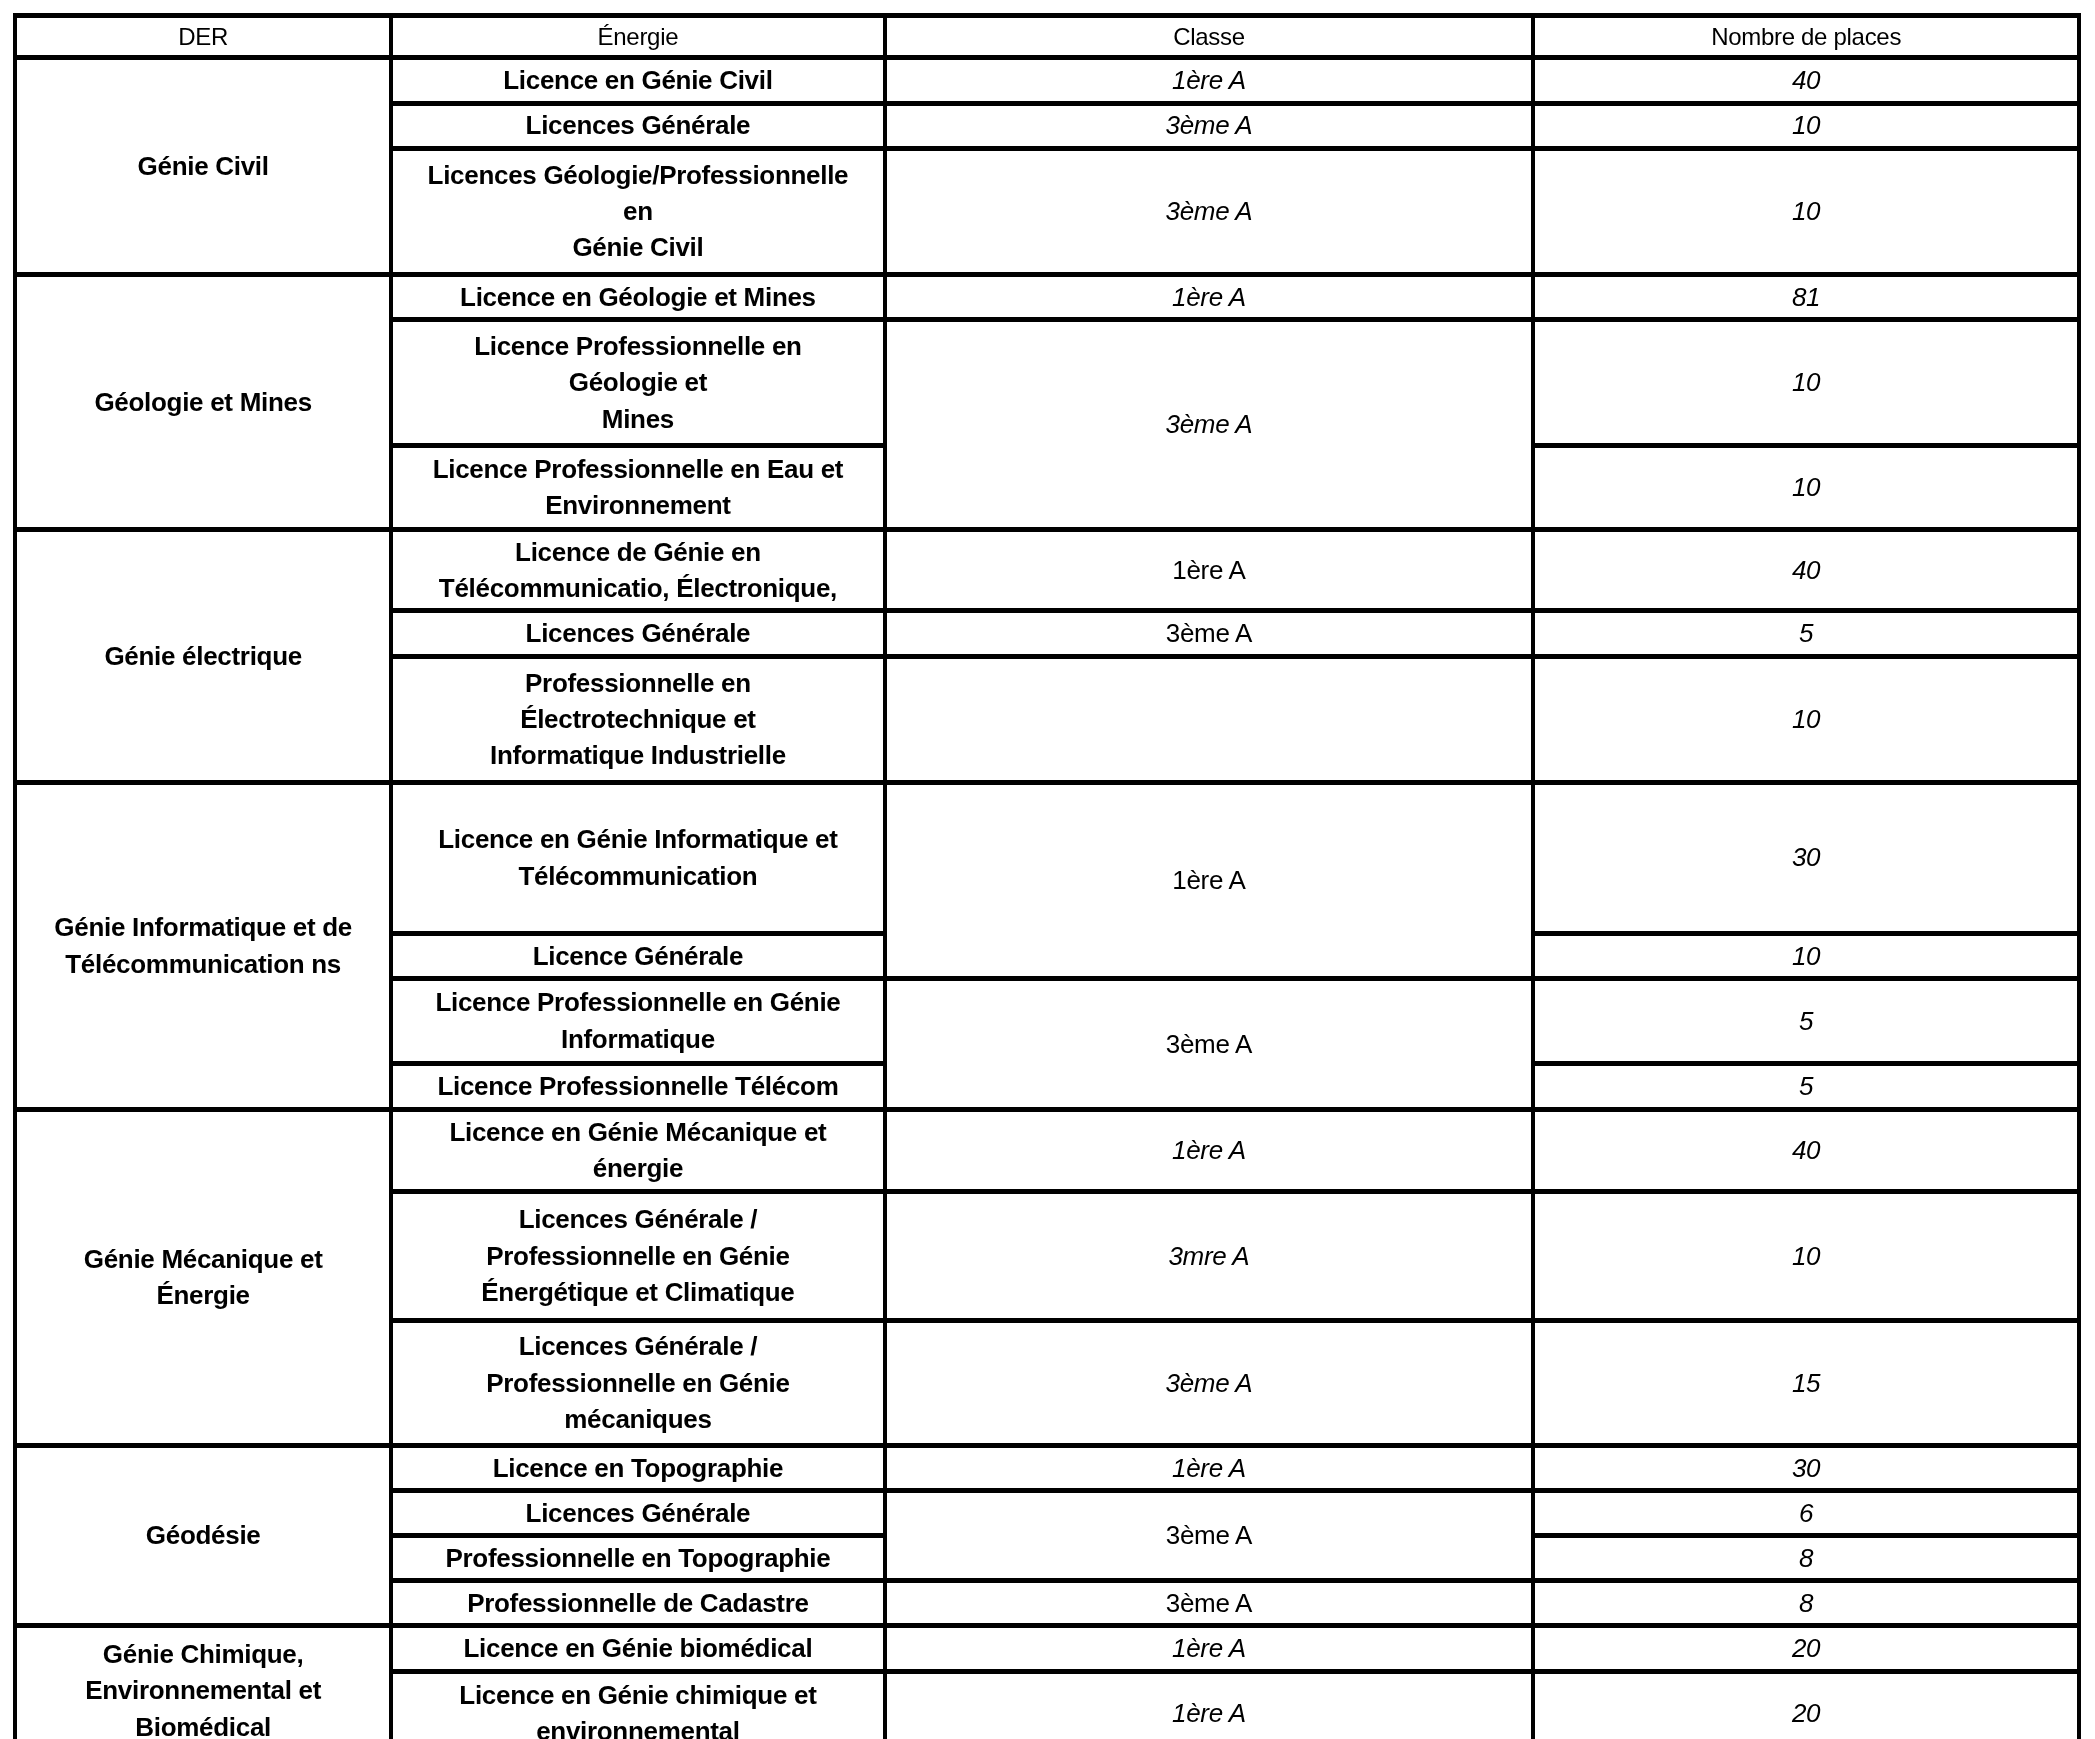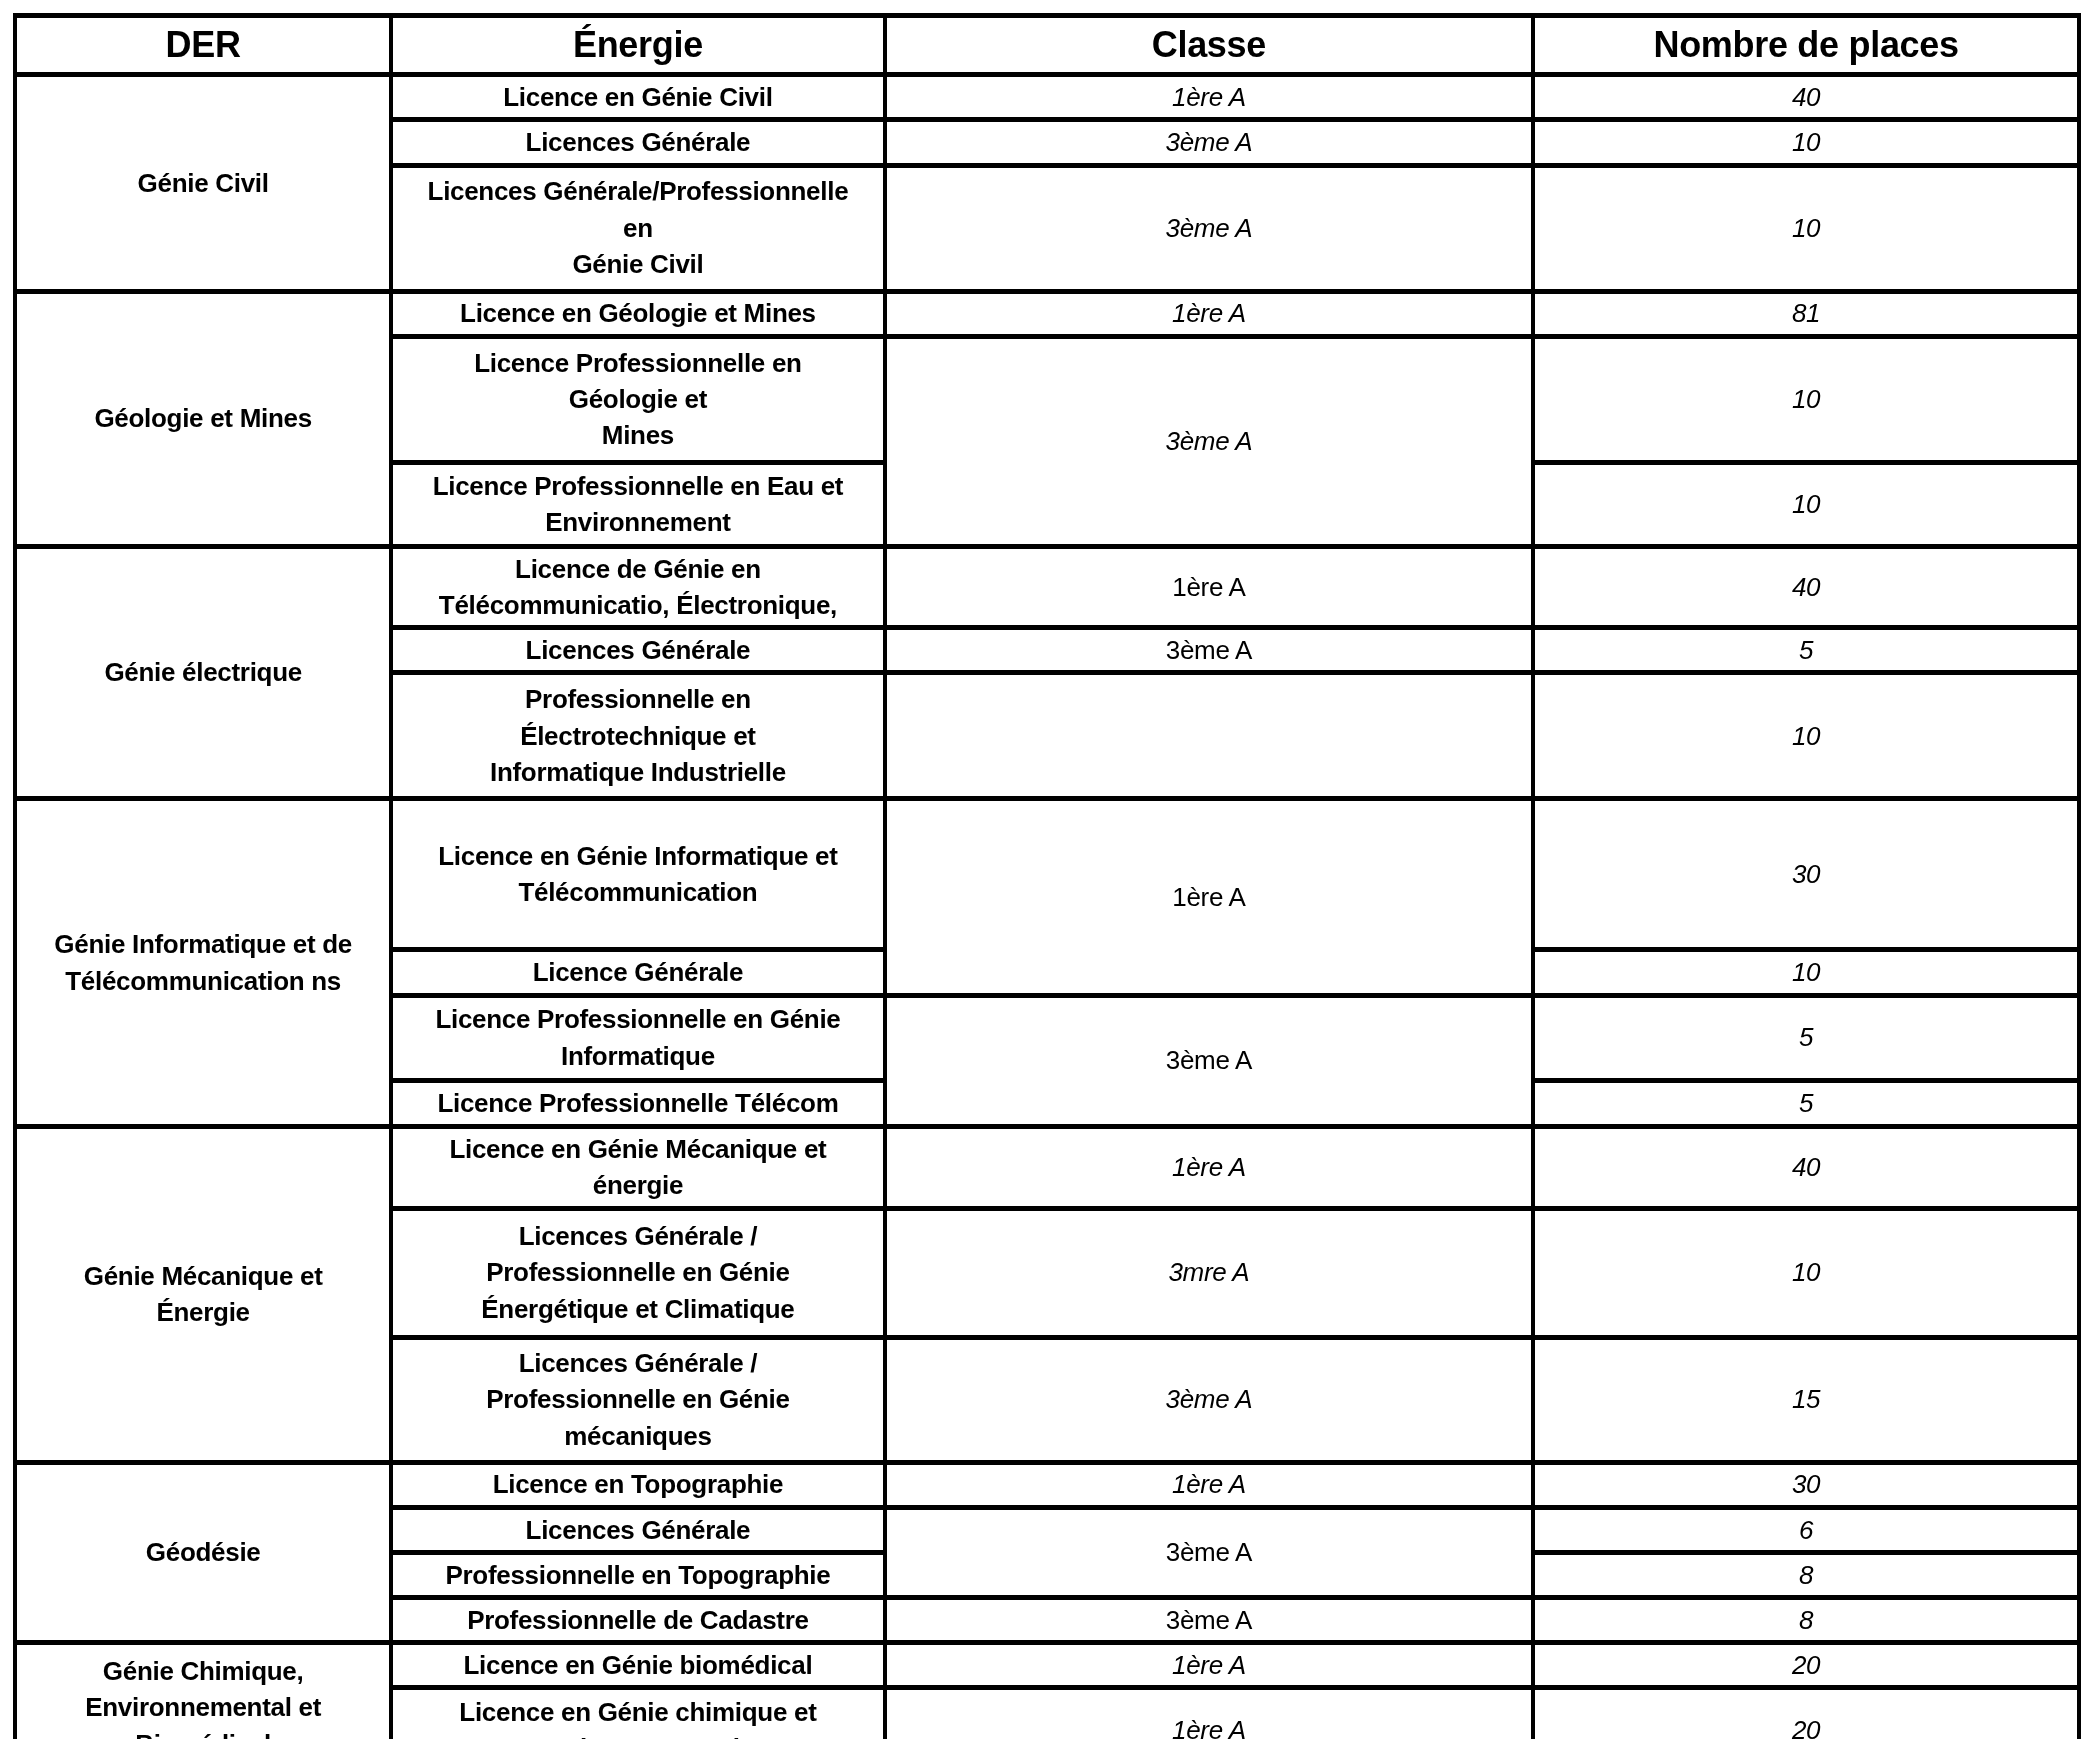--- a/index.html
+++ b/index.html
@@ -7,21 +7,21 @@
   table{border-collapse:collapse;table-layout:fixed;width:2068px;letter-spacing:-0.3px;}
   td,th{
     border:4.7px solid #000;
     border-top-width:5.6px;border-bottom-width:5.6px;
     text-align:center;vertical-align:middle;
     padding:1.9px 5.6px;
     white-space:pre-line;
     line-height:1.4;
     overflow:hidden;
   }
-  th{font-size:36px;font-weight:700;}
+  th{font-size:24px;font-weight:400;}
   .der{font-weight:700;font-size:26px;}
   .fil{font-weight:700;font-size:26px;text-align:center;}
   .cls{font-weight:400;font-size:26px;font-style:normal;}
   .cls.it{font-style:italic;}
   .num{font-weight:400;font-style:italic;font-size:26px;}
 </style>
 </head>
 <body>
 
 <table>
@@ -46,21 +46,21 @@
       <td class="fil">Licence en Génie Civil</td>
       <td class="cls it">1ère A</td>
       <td class="num">40</td>
     </tr>
     <tr style="height:42px">
       <td class="fil">Licences Générale</td>
       <td class="cls it">3ème A</td>
       <td class="num">10</td>
     </tr>
     <tr style="height:126px">
-      <td class="fil">Licences Générale/Professionnelle
+      <td class="fil">Licences Géologie/Professionnelle
 en
 Génie Civil</td>
       <td class="cls it">3ème A</td>
       <td class="num">10</td>
     </tr>
 
     <tr style="height:39px">
       <td class="der" rowspan="3">Géologie et Mines</td>
       <td class="fil">Licence en Géologie et Mines</td>
       <td class="cls it">1ère A</td>

